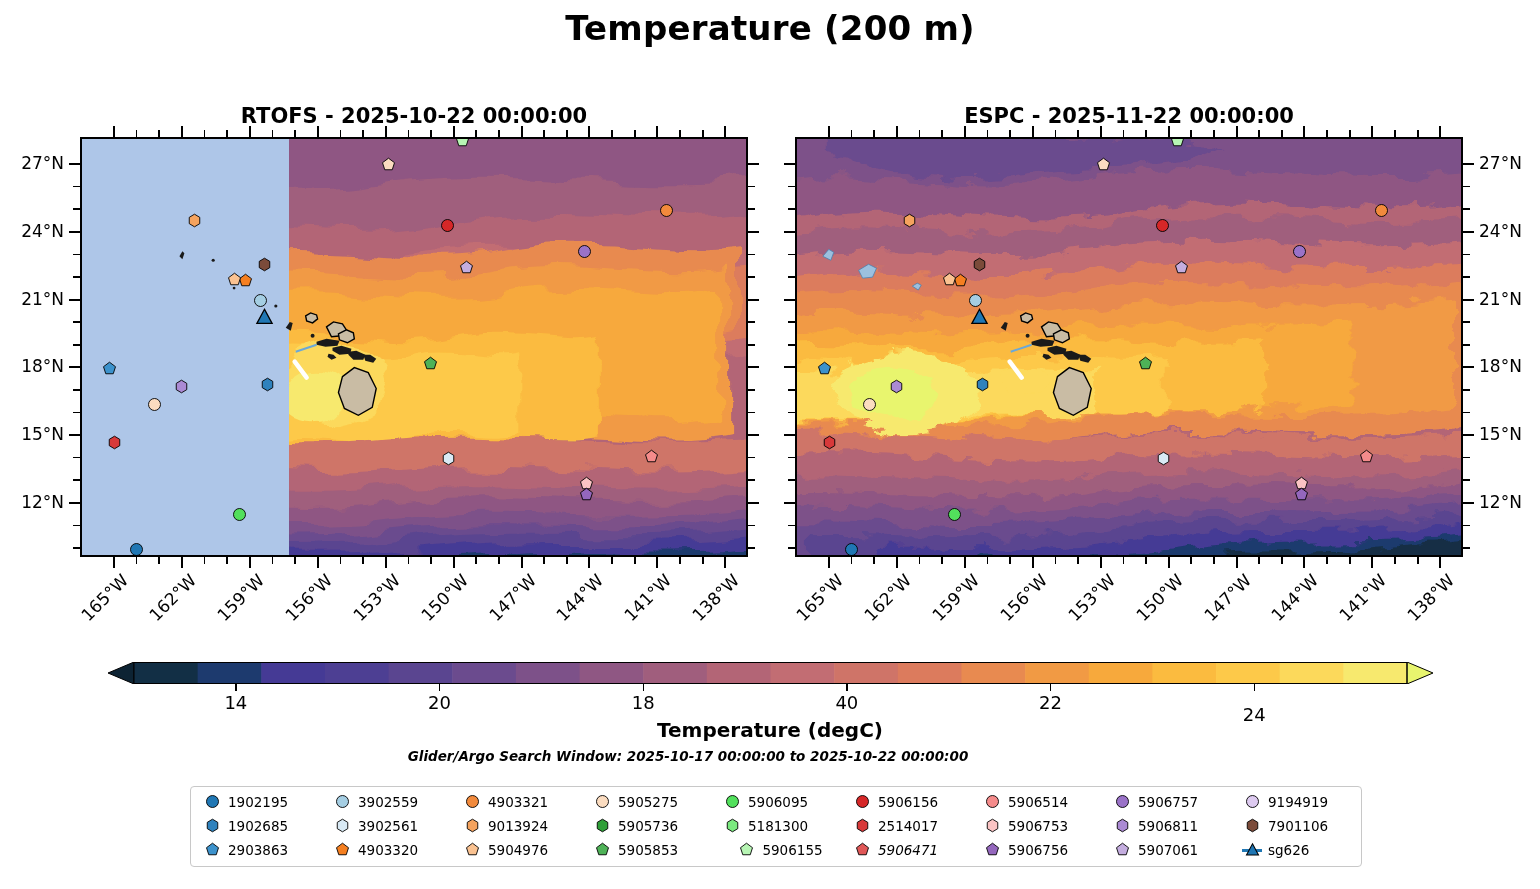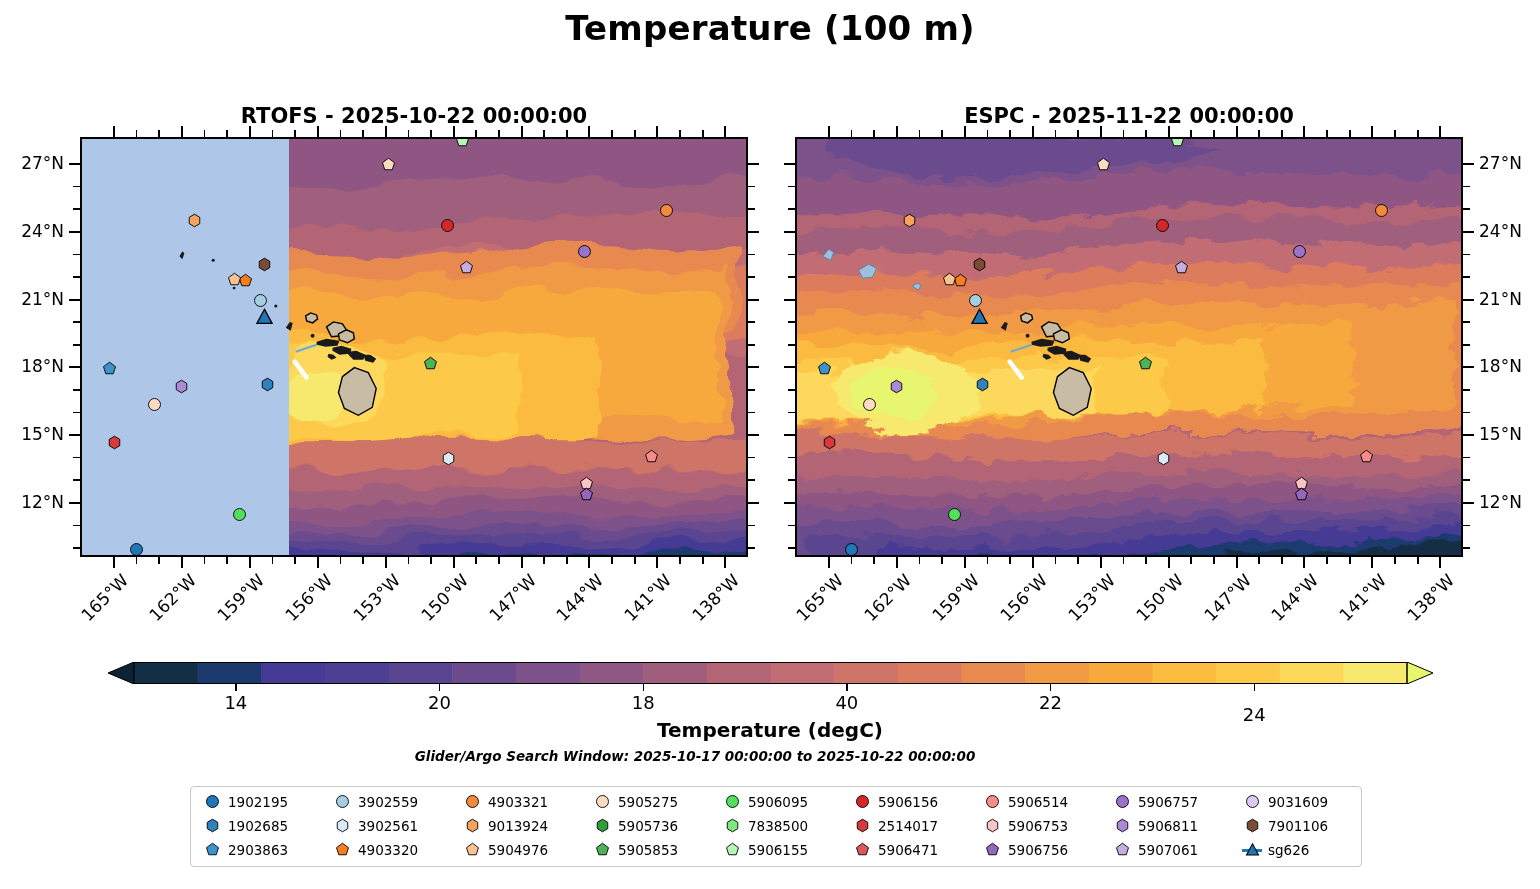--- a/index.html
+++ b/index.html
@@ -43,37 +43,37 @@
   .ylab.right{text-align:left;}
 
   
   #cbar-wrap{position:absolute;left:108px;top:662px;width:1325px;height:22px;}
   #cbar-wrap svg{display:block;}
   .cbtick{position:absolute;background:#000;width:1.4px;height:7px;top:684px;}
   .cblab{position:absolute;top:692px;font-size:18px;color:#000;
          text-align:center;width:80px;}
   #cbar-title{position:absolute;left:0;top:718px;width:1540px;text-align:center;
               font-size:20px;font-weight:bold;color:#000;}
-  #search-window{position:absolute;left:16px;top:748px;width:1328px;text-align:center;
+  #search-window{position:absolute;left:9px;top:748px;width:1328px;text-align:center;
                  font-size:13.5px;font-weight:bold;font-style:italic;color:#000;padding-left:15px;}
 
   
   #legend{position:absolute;left:190px;top:786px;width:1172px;
           border:1px solid #c8c8c8;border-radius:4px;background:#fff;
           padding:7px 4px 8px 4px;box-sizing:border-box;}
   #legend-grid{display:grid;grid-template-columns:repeat(9,1fr);
                column-gap:0px;row-gap:3px;gap:8px;}
   .lg-item{display:flex;align-items:center;gap:7px;padding-left:8px;}
   .lg-item svg{flex:none;display:block;}
   .lg-text{font-size:13.5px;color:#000;white-space:nowrap;}
 </style>
 </head>
 <body>
 
-<div id="fig-title">Temperature (100 m)</div>
+<div id="fig-title">Temperature (200 m)</div>
 
 <div class="panel-title" id="title-rtofs">RTOFS - 2025-10-22 00:00:00</div>
 <div class="panel-title" id="title-espc">ESPC - 2025-11-22 00:00:00</div>
 
 <div class="panel" id="panel-rtofs">
   <div class="field">
     <svg viewBox="0 0 668 420" preserveAspectRatio="none">
       <defs>
         <filter id="rough1" x="-5%" y="-5%" width="110%" height="110%">
           <feTurbulence type="fractalNoise" baseFrequency="0.016 0.03" numOctaves="3" seed="7" result="n"></feTurbulence>
@@ -676,21 +676,21 @@
           </svg>
         </span>
         <span class="lg-text">5906757</span>
       </div>
       <div class="lg-item" style="grid-area: 1 / 9;">
         <span style="position: relative; display: inline-block; width: 18px; height: 16px;">
           <svg width="15" height="15" viewBox="0 0 100 100" style="position: absolute; left: 2px; top: 0px;">
             <circle cx="50" cy="50" r="40" fill="#ddcaf0" stroke="#000" stroke-width="6"></circle>
           </svg>
         </span>
-        <span class="lg-text">9031609</span>
+        <span class="lg-text">9194919</span>
       </div>
       <div class="lg-item" style="grid-area: 2 / 1;">
         <span style="position: relative; display: inline-block; width: 18px; height: 16px;">
           <svg width="15" height="15" viewBox="0 0 100 100" style="position: absolute; left: 2px; top: 0px;">
             <polygon points="50,8 85,29 85,71 50,92 15,71 15,29" fill="#2f82bd" stroke="#000" stroke-width="6"></polygon>
           </svg>
         </span>
         <span class="lg-text">1902685</span>
       </div>
       <div class="lg-item" style="grid-area: 2 / 2;">
@@ -716,21 +716,21 @@
           </svg>
         </span>
         <span class="lg-text">5905736</span>
       </div>
       <div class="lg-item" style="grid-area: 2 / 5;">
         <span style="position: relative; display: inline-block; width: 18px; height: 16px;">
           <svg width="15" height="15" viewBox="0 0 100 100" style="position: absolute; left: 2px; top: 0px;">
             <polygon points="50,8 85,29 85,71 50,92 15,71 15,29" fill="#7bea7f" stroke="#000" stroke-width="6"></polygon>
           </svg>
         </span>
-        <span class="lg-text">7838500</span>
+        <span class="lg-text">5181300</span>
       </div>
       <div class="lg-item" style="grid-area: 2 / 6;">
         <span style="position: relative; display: inline-block; width: 18px; height: 16px;">
           <svg width="15" height="15" viewBox="0 0 100 100" style="position: absolute; left: 2px; top: 0px;">
             <polygon points="50,8 85,29 85,71 50,92 15,71 15,29" fill="#d8393a" stroke="#000" stroke-width="6"></polygon>
           </svg>
         </span>
         <span class="lg-text">2514017</span>
       </div>
       <div class="lg-item" style="grid-area: 2 / 7;">
@@ -782,29 +782,29 @@
         <span class="lg-text">5904976</span>
       </div>
       <div class="lg-item" style="grid-area: 3 / 4;">
         <span style="position: relative; display: inline-block; width: 18px; height: 16px;">
           <svg width="15" height="15" viewBox="0 0 100 100" style="position: absolute; left: 2px; top: 0px;">
             <polygon points="50,8 90,38 75,85 25,85 10,38" fill="#4eb257" stroke="#000" stroke-width="6"></polygon>
           </svg>
         </span>
         <span class="lg-text">5905853</span>
       </div>
-      <div class="lg-item" style="grid-area: 3 / 5;">
+      <div class="lg-item" style="grid-area: 3 / 5; justify-content: center;">
         <span style="position: relative; display: inline-block; width: 18px; height: 16px;">
           <svg width="15" height="15" viewBox="0 0 100 100" style="position: absolute; left: 2px; top: 0px;">
             <polygon points="50,8 90,38 75,85 25,85 10,38" fill="#b7f5b4" stroke="#000" stroke-width="6"></polygon>
           </svg>
         </span>
         <span class="lg-text">5906155</span>
       </div>
-      <div class="lg-item" style="grid-area: 3 / 6;">
+      <div class="lg-item" style="grid-area: 3 / 6; font-style: italic;">
         <span style="position: relative; display: inline-block; width: 18px; height: 16px;">
           <svg width="15" height="15" viewBox="0 0 100 100" style="position: absolute; left: 2px; top: 0px;">
             <polygon points="50,8 90,38 75,85 25,85 10,38" fill="#e05757" stroke="#000" stroke-width="6"></polygon>
           </svg>
         </span>
         <span class="lg-text">5906471</span>
       </div>
       <div class="lg-item" style="grid-area: 3 / 7;">
         <span style="position: relative; display: inline-block; width: 18px; height: 16px;">
           <svg width="15" height="15" viewBox="0 0 100 100" style="position: absolute; left: 2px; top: 0px;">

